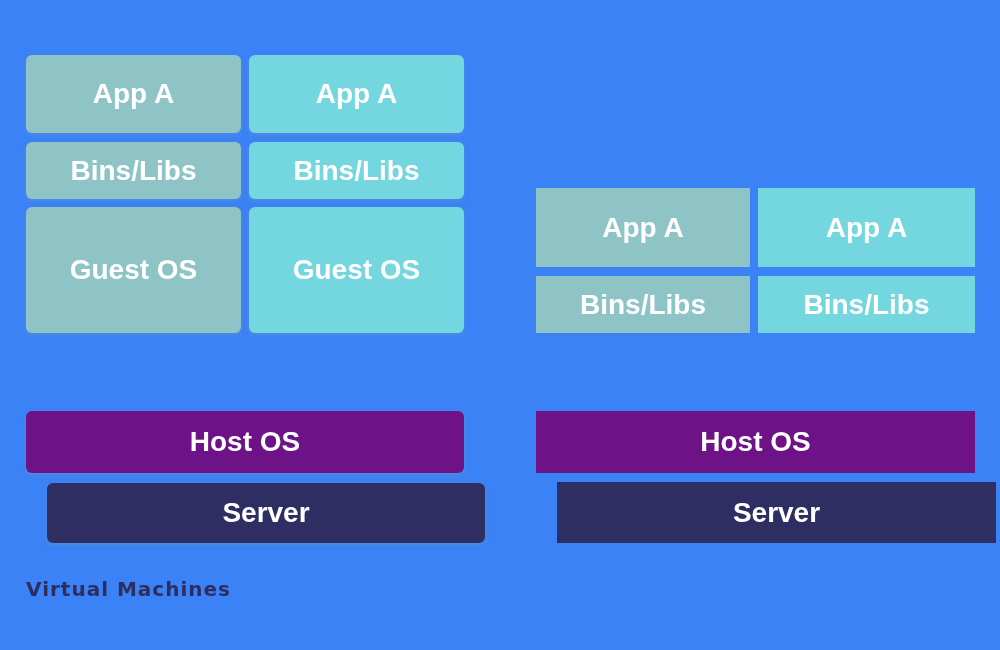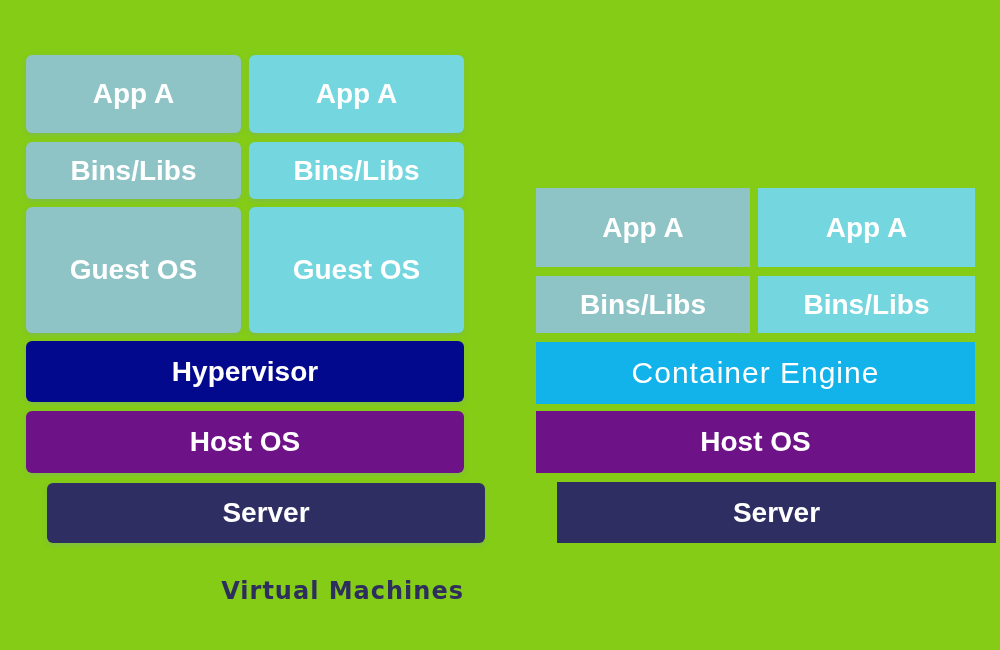--- a/index.html
+++ b/index.html
@@ -4,21 +4,21 @@
 <style>
   html, body {
     margin: 0;
     padding: 0;
     background: #ffffff;
   }
   .canvas {
     position: relative;
     width: 1000px;
     height: 650px;
-    background: #84cc16;
+    background: #3b82f6;
     overflow: hidden;
     font-family: "Liberation Sans", sans-serif;
   }
   .box {
     position: absolute;
     display: flex;
     align-items: center;
     justify-content: center;
     color: #ffffff;
     font-size: 28px;
@@ -41,56 +41,54 @@
   .slate  { background: #2e2e63; margin-left: 21px; }
   .engine { background: #12b2ea; }
 
   .engine-label {
     font-weight: normal;
     font-size: 30px;
     letter-spacing: 1px;
   }
   .caption {
     position: absolute;
-    text-align: right;
+    text-align: left;
     color: #2e2e5e;
     font-family: "DejaVu Sans", sans-serif;
-    font-size: 24px;
+    font-size: 20px;
     font-weight: 600;
     letter-spacing: 1px;
   }
 </style>
 </head>
 <body>
 
 <div class="canvas">
 
   <div class="box teal round" style="left:26px; top:55px;  width:215px; height:78px">App A</div>
   <div class="box cyan round" style="left:249px; top:55px; width:215px; height:78px">App A</div>
 
   <div class="box teal round" style="left:26px; top:142px;  width:215px; height:57px">Bins/Libs</div>
   <div class="box cyan round" style="left:249px; top:142px; width:215px; height:57px">Bins/Libs</div>
 
   <div class="box teal round" style="left:26px; top:207px;  width:215px; height:126px">Guest OS</div>
   <div class="box cyan round" style="left:249px; top:207px; width:215px; height:126px">Guest OS</div>
 
-  <div class="box navy round" style="left:26px; top:341px; width:438px; height:61px">Hypervisor</div>
 
   <div class="box purple round" style="left:26px; top:411px; width:438px; height:62px">Host OS</div>
 
   <div class="box slate round" style="left:26px; top:483px; width:438px; height:60px">Server</div>
 
   <div class="caption" style="left:26px; top:577px; width:438px">Virtual Machines</div>
 
   <div class="box teal flat" style="left:536px; top:188px; width:214px; height:79px">App A</div>
   <div class="box cyan flat" style="left:758px; top:188px; width:217px; height:79px">App A</div>
 
   <div class="box teal flat" style="left:536px; top:276px; width:214px; height:57px">Bins/Libs</div>
   <div class="box cyan flat" style="left:758px; top:276px; width:217px; height:57px">Bins/Libs</div>
 
-  <div class="box engine flat engine-label" style="left:536px; top:342px; width:439px; height:62px">Container Engine</div>
 
   <div class="box purple flat" style="left:536px; top:411px; width:439px; height:62px">Host OS</div>
 
   <div class="box slate flat" style="left:536px; top:482px; width:439px; height:61px">Server</div>
 
 
 </div>
 
 </body></html>

